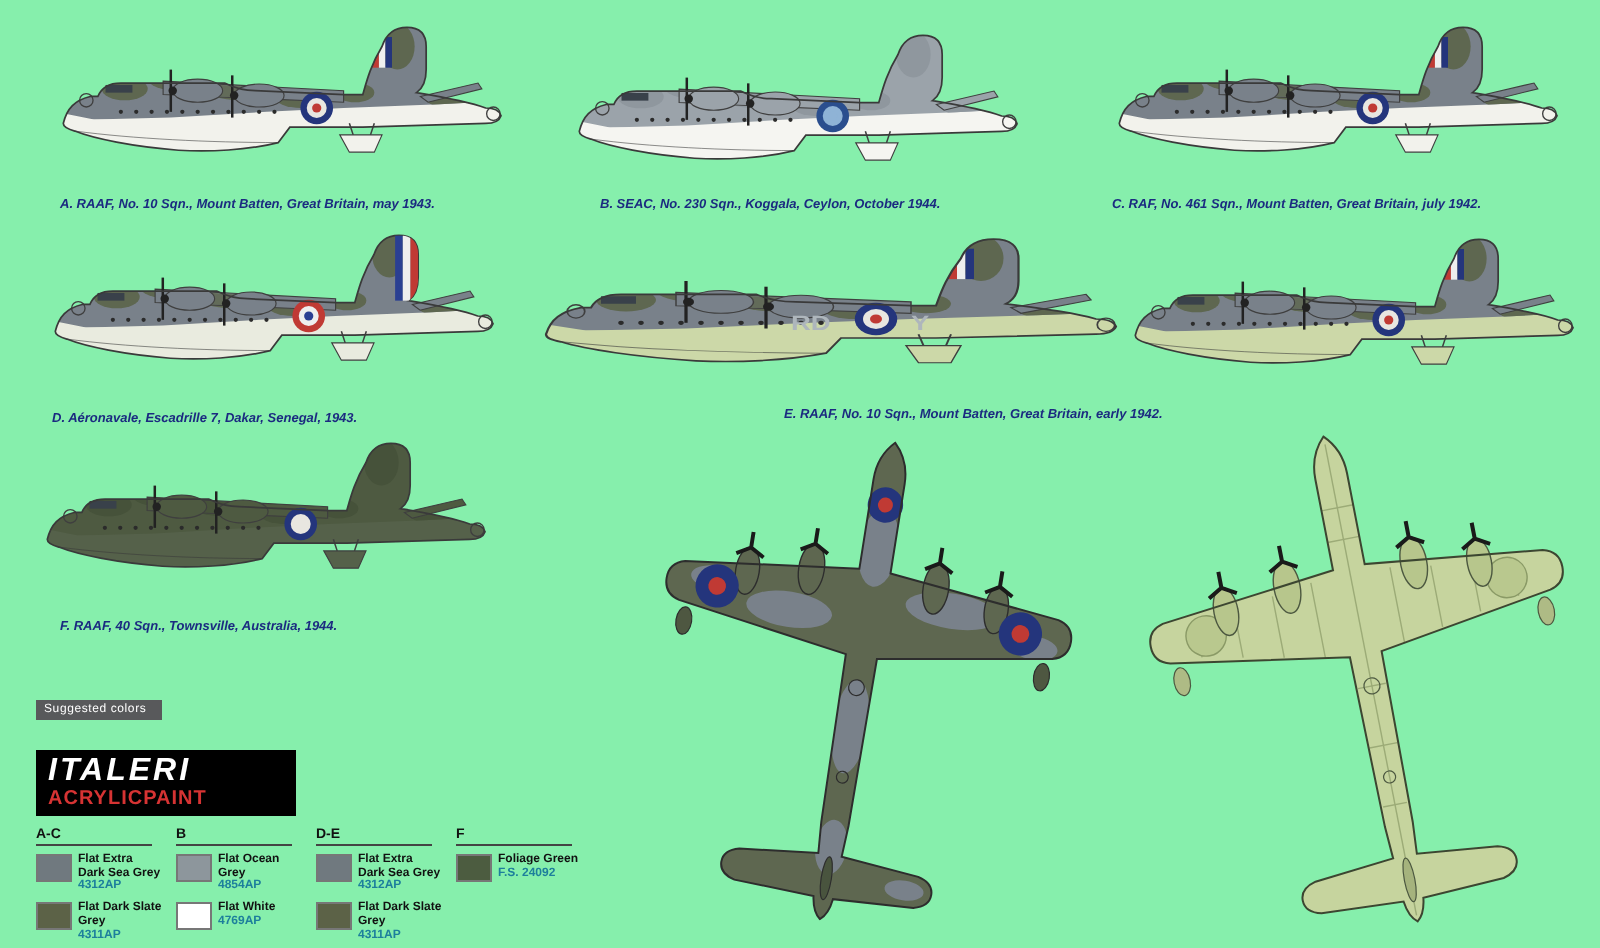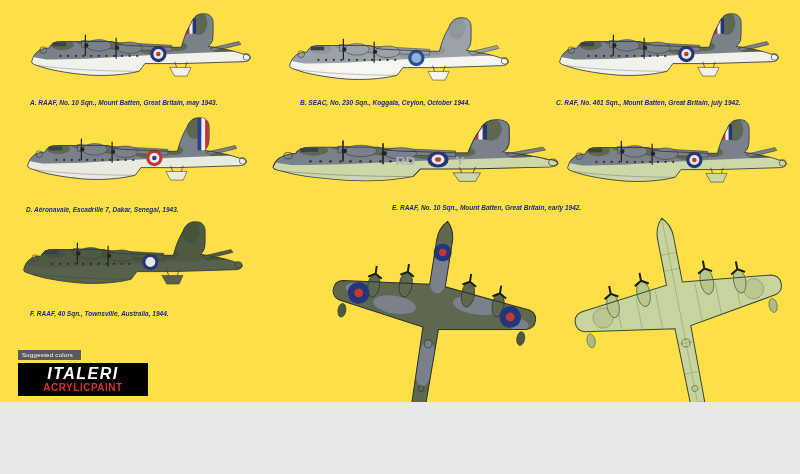--- a/index.html
+++ b/index.html
@@ -1,37 +1,37 @@
 <!DOCTYPE html>
 <html><head>
 <meta charset="utf-8">
 <style>
   html,body{margin:0;padding:0;background:#e8e8e8;}
-  #sheet{position:relative;width:800px;height:402px;background:#fde047;overflow:hidden;
+  #sheet{position:relative;width:800px;height:474px;background:#86efac;overflow:hidden;
          font-family:"Liberation Sans", sans-serif;}
   .profile{position:absolute;}
   .caption{position:absolute;font-size:6.5px;font-style:italic;font-weight:bold;color:#1b2a80;white-space:nowrap;}
   
   .scheme-a,.scheme-c{--c-top:#79818a;--c-camo:#5e6750;--c-bottom:#f2f2ec;
     --r1:#24357c;--r2:#e8e6e0;--r3:#c03a34;--f1:#c03a34;--f2:#eeeeee;--f3:#24357c;}
   .scheme-b{--c-top:#9ba3aa;--c-camo:#8f979e;--c-bottom:#f5f5f1;
     --r1:#2a4e8e;--r2:#8fb3d6;--r3:#8fb3d6;--f1:transparent;--f2:transparent;--f3:transparent;}
   .scheme-d{--c-top:#79818a;--c-camo:#5e6750;--c-bottom:#e9ebdf;
     --r1:#c03a34;--r2:#eeeeee;--r3:#2a3f92;--f1:transparent;--f2:transparent;--f3:transparent;}
   .scheme-e{--c-top:#79818a;--c-camo:#5e6750;--c-bottom:#ccd8a8;
     --r1:#24357c;--r2:#e8e6e0;--r3:#c03a34;--f1:#c03a34;--f2:#eeeeee;--f3:#24357c;}
   .scheme-f{--c-top:#4e5a41;--c-camo:#46523a;--c-bottom:#55614a;
     --r1:#24357c;--r2:#e8e6e0;--r3:#e8e6e0;--f1:transparent;--f2:transparent;--f3:transparent;}
   
   .topview{position:absolute;}
   
   #paint-chart{position:absolute;left:18px;top:343px;width:285px;}
   #suggested-bar{display:inline-block;background:#58595b;color:#fff;font-size:6px;
      padding:2px 8px 2px 4px;letter-spacing:.3px;}
-  #brand-box{width:118px;background:#000;color:#fff;padding:3px 6px 3px 6px;margin-top:2px;text-align:center;}
+  #brand-box{width:118px;background:#000;color:#fff;padding:3px 6px 3px 6px;margin-top:14px;}
   #brand-name{font-size:16px;font-weight:900;font-style:italic;letter-spacing:1.5px;line-height:1;}
   #brand-sub{font-size:10px;font-weight:900;color:#d63333;letter-spacing:.5px;line-height:1.1;}
   #chart-cols{display:flex;margin-top:6px;}
   .pcol{width:70px;}
   .pcol-header{font-size:7px;font-weight:bold;color:#111;border-bottom:1px solid #444;width:58px;padding-bottom:1px;margin-bottom:3px;}
   .paint{display:flex;align-items:flex-start;margin-top:4px;}
   .paint.indent{margin-left:26px;}
   .swatch{width:16px;height:12px;border:1px solid #777;flex:none;margin-right:3px;}
   .pname{display:block;width:42px;font-size:6px;font-weight:bold;color:#111;line-height:1.1;}
   .pcode{display:block;font-size:6px;font-weight:bold;color:#1d7f9c;line-height:1.2;}

